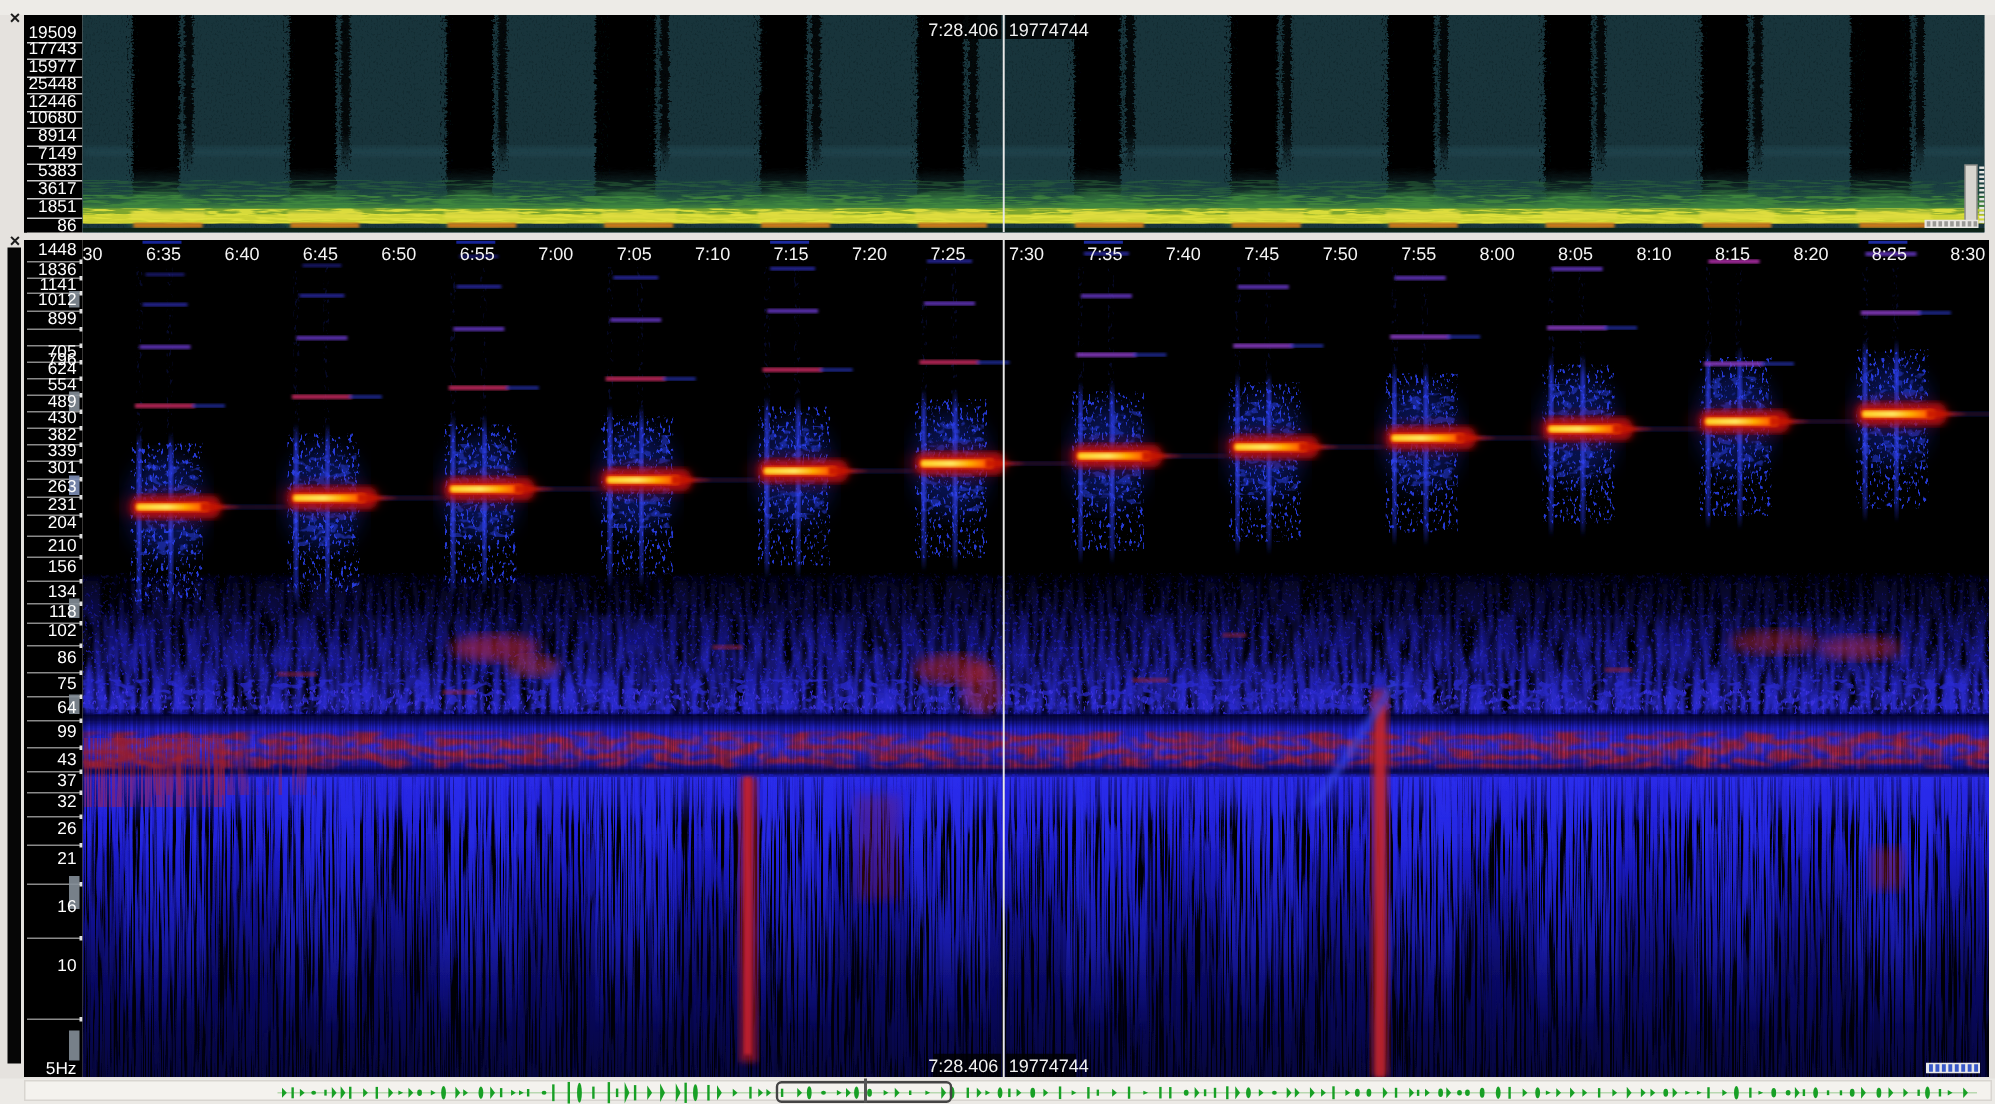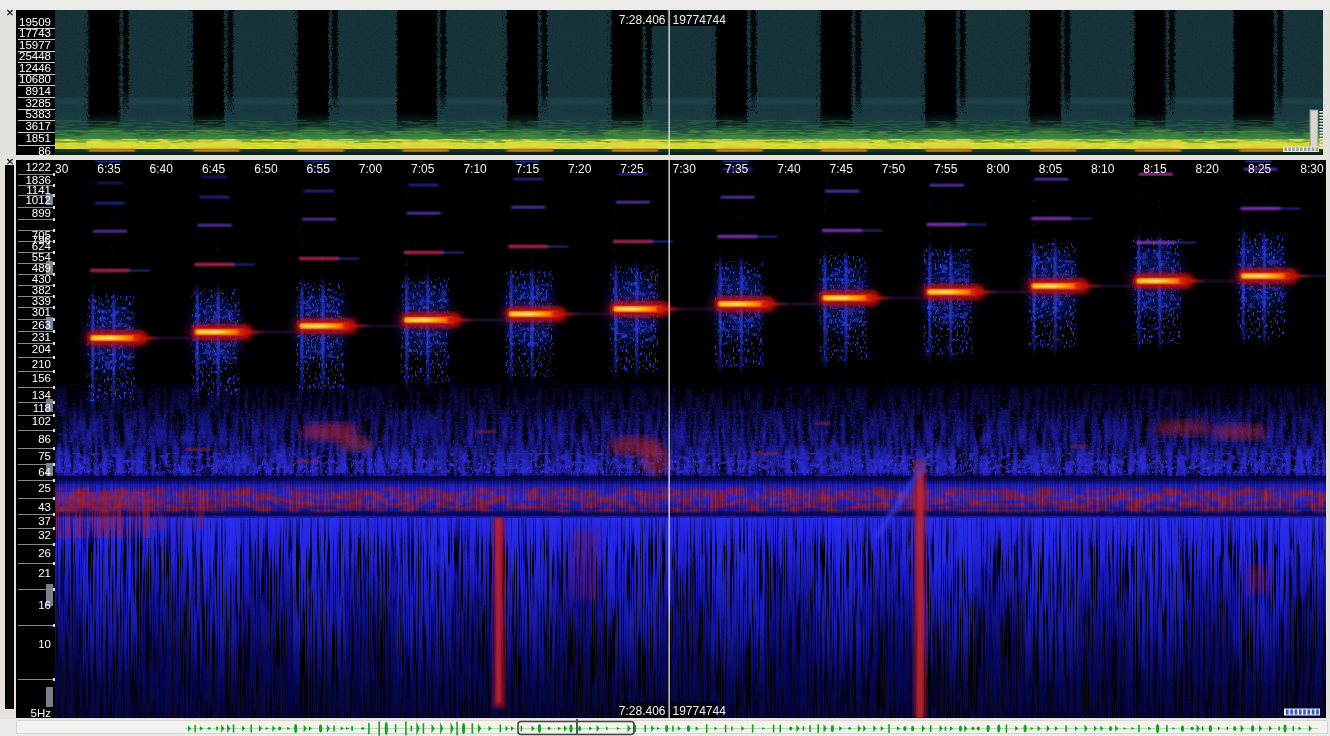--- a/index.html
+++ b/index.html
@@ -32,21 +32,21 @@
     <div class="dv1" style="top:110px"></div>
     <div class="dv1" style="top:122px"></div>
     <div class="dv1" style="top:134.5px"></div>
     <div class="sl" style="top:6.5px">19509</div>
     <div class="sl" style="top:17.5px">17743</div>
     <div class="sl" style="top:29.5px">15977</div>
     <div class="sl" style="top:40.5px">25448</div>
     <div class="sl" style="top:52.5px">12446</div>
     <div class="sl" style="top:63.5px">10680</div>
     <div class="sl" style="top:75.5px">8914</div>
-    <div class="sl" style="top:87.5px">3285</div>
+    <div class="sl" style="top:87.5px">7149</div>
     <div class="sl" style="top:98.5px">5383</div>
     <div class="sl" style="top:110.5px">3617</div>
     <div class="sl" style="top:122.5px">1851</div>
     <div class="sl" style="top:135.5px">86</div>
   </div>
 <div id="p2s">
     <div class="dv" style="top:14px"></div>
     <div class="dv" style="top:25.5px"></div>
     <div class="dv" style="top:35.5px"></div>
     <div class="dv" style="top:47px"></div>
@@ -79,21 +79,21 @@
     <div class="dv" style="top:429.5px"></div>
     <div class="dv" style="top:465px"></div>
     <div class="dv" style="top:519px"></div>
     <div style="position:absolute;right:2px;top:34.5px;width:7px;height:11px;background:#848e98;opacity:0.9"></div>
     <div style="position:absolute;right:2px;top:101.5px;width:7px;height:13px;background:#848e98;opacity:0.9"></div>
     <div style="position:absolute;right:2px;top:157.5px;width:7px;height:13px;background:#8090b8;opacity:0.9"></div>
     <div style="position:absolute;right:2px;top:239.5px;width:7px;height:13px;background:#848e98;opacity:0.9"></div>
     <div style="position:absolute;right:2px;top:303.5px;width:7px;height:13px;background:#848e98;opacity:0.9"></div>
     <div style="position:absolute;right:2px;top:424.5px;width:7px;height:22px;background:#848e98;opacity:0.9"></div>
     <div style="position:absolute;right:2px;top:527.5px;width:7px;height:20px;background:#848e98;opacity:0.9"></div>
-    <div class="sl" style="top:2px">1222</div>
+    <div class="sl" style="top:2px">1448</div>
     <div class="sl" style="top:15px">1836</div>
     <div class="sl" style="top:25px">1141</div>
     <div class="sl" style="top:35px">1012</div>
     <div class="sl" style="top:48px">899</div>
     <div class="sl" style="top:75px">796</div>
     <div class="sl" style="top:70px">705</div>
     <div class="sl" style="top:81px">624</div>
     <div class="sl" style="top:92px">554</div>
     <div class="sl" style="top:103px">489</div>
     <div class="sl" style="top:114px">430</div>
@@ -104,21 +104,21 @@
     <div class="sl" style="top:172px">231</div>
     <div class="sl" style="top:184px">204</div>
     <div class="sl" style="top:199px">210</div>
     <div class="sl" style="top:213px">156</div>
     <div class="sl" style="top:230px">134</div>
     <div class="sl" style="top:243px">118</div>
     <div class="sl" style="top:256px">102</div>
     <div class="sl" style="top:274px">86</div>
     <div class="sl" style="top:291px">75</div>
     <div class="sl" style="top:307px">64</div>
-    <div class="sl" style="top:323px">25</div>
+    <div class="sl" style="top:323px">99</div>
     <div class="sl" style="top:342px">43</div>
     <div class="sl" style="top:356px">37</div>
     <div class="sl" style="top:370px">32</div>
     <div class="sl" style="top:388px">26</div>
     <div class="sl" style="top:408px">21</div>
     <div class="sl" style="top:440px">16</div>
     <div class="sl" style="top:479px">10</div>
     <div class="sl" style="top:548px">5Hz</div>
     <div class="tick" style="top:13px"></div>
     <div class="tick" style="top:24.5px"></div>

